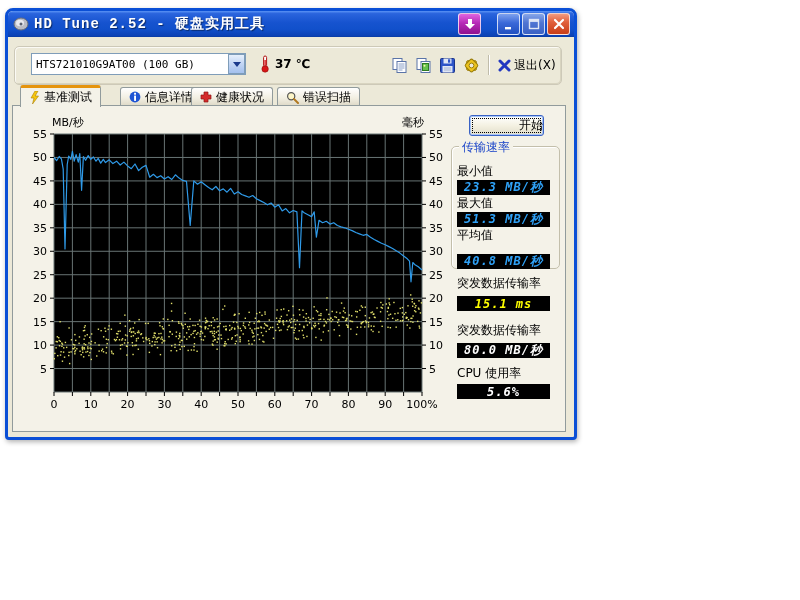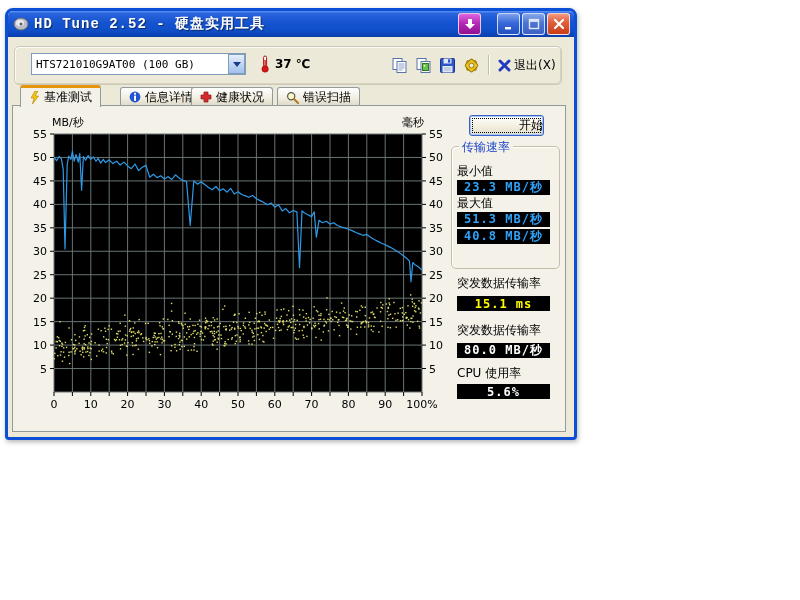--- a/index.html
+++ b/index.html
@@ -66,21 +66,21 @@
   .groupbox { position:absolute; left:438px; top:40px; width:109px; height:123px;
     border:1px solid #c3bfab; border-radius:5px;
     box-shadow:inset 1px 1px 0 #ffffff; }
   .group-caption { position:absolute; left:446px; top:33px; padding:0 3px; background:#f4f2e8;
     color:#1b44c8; font-size:12px; z-index:2; }
 
   .stat-label { position:absolute; left:444px; font-size:12px; white-space:nowrap; }
   .stat-box { position:absolute; left:444px; width:93px; height:15px; background:#000;
     display:flex; align-items:center; justify-content:center;
     font-family:"DejaVu Sans Mono","Liberation Mono",monospace; font-weight:bold;
-    font-size:12px; letter-spacing:1px; }
+    font-size:12px; letter-spacing:1px;font-style:italic; }
 </style>
 </head>
 <body>
 
 <div class="window">
 
   <div class="titlebar">
     <svg width="16" height="16" viewBox="0 0 16 16">
       <ellipse cx="8" cy="8" rx="7" ry="6" fill="#b9bcc4" stroke="#6a6f7a"></ellipse>
       <ellipse cx="7" cy="7" rx="4" ry="3.2" fill="#e8eaef"></ellipse>
@@ -939,21 +939,21 @@
     </div>
 
     <div class="groupbox"></div>
     <div class="group-caption">传输速率</div>
 
     <div class="stat-label" style="top:57px;">最小值</div>
     <div class="stat-box" style="top: 74px; color: rgb(47, 162, 248);">23.3 MB/秒</div>
     <div class="stat-label" style="top:89px;">最大值</div>
     <div class="stat-box" style="top: 106px; color: rgb(47, 162, 248);">51.3 MB/秒</div>
     <div class="stat-label" style="top:121px;">平均值</div>
-    <div class="stat-box" style="top: 123px; color: rgb(47, 162, 248);">40.8 MB/秒</div>
+    <div class="stat-box" style="top: 148px; color: rgb(47, 162, 248);">40.8 MB/秒</div>
 
     <div class="stat-label" style="top:169px;">突发数据传输率</div>
     <div class="stat-box" style="top: 190px; color: rgb(255, 255, 0);">15.1 ms</div>
 
     <div class="stat-label" style="top:216px;">突发数据传输率</div>
     <div class="stat-box" style="top: 237px; color: rgb(255, 255, 255);">80.0 MB/秒</div>
 
     <div class="stat-label" style="top:259px;">CPU 使用率</div>
     <div class="stat-box" style="top: 278px; color: rgb(255, 255, 255);">5.6%</div>
   </div>

